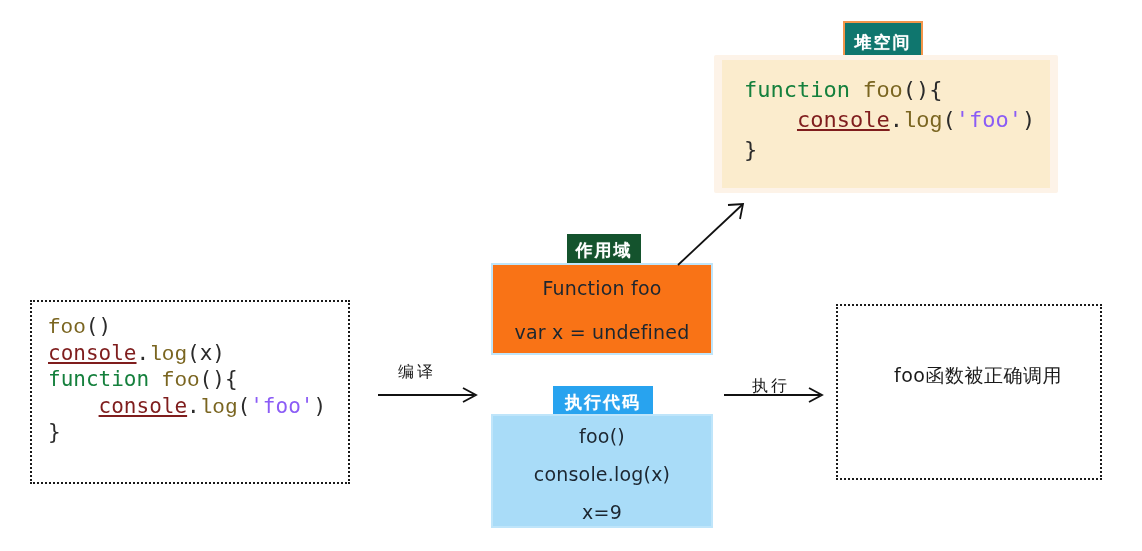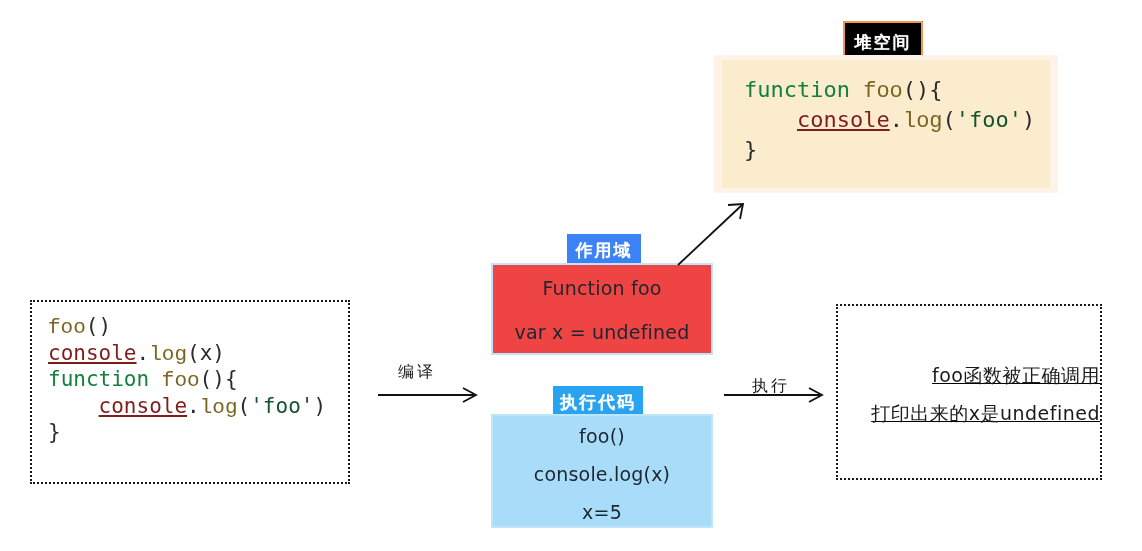--- a/index.html
+++ b/index.html
@@ -33,21 +33,21 @@
   .code-line {
     font-family: "DejaVu Sans Mono", monospace;
     font-size: 21px;
     line-height: 25.5px;
     white-space: pre;
     color: #2b2b2b;
   }
   .tok-kw   { color: #15803d; }
   .tok-fn   { color: #7a6520; font-family: Liberation Mono, monospace; }
   .tok-obj  { color: #7f1d1d; text-decoration: underline; }
-  .tok-str  { color: #14532d; }
+  .tok-str  { color: #8b5cf6; }
   .tok-num  { color: #108040; }
   .tok-pl   { color: #2b2b2b; }
 
   
   #heap-box {
     position: absolute;
     left: 714px;
     top: 55px;
     width: 344px;
     height: 138px;
@@ -76,56 +76,56 @@
     font-size: 17px;
     font-weight: bold;
     letter-spacing: 2px;
     text-shadow: 0 0 1px rgba(255,255,255,.5);
   }
   #heap-tab {
     left: 845px;
     top: 23px;
     width: 76px;
     height: 38px;
-    background: #000000;
+    background: #0f766e;
     box-shadow: 0 0 0 2px #f3954a;
   }
 
   
   #scope-box {
     position: absolute;
     left: 493px;
     top: 265px;
     width: 218px;
     height: 88px;
-    background: #ef4444;
+    background: #f97316;
     box-shadow: 0 0 0 2px #bfe5fa;
   }
   #scope-tab {
     left: 567px;
     top: 234px;
     width: 74px;
     height: 33px;
-    background: #3b82f6;
+    background: #14532d;
     font-family: Liberation Serif, serif;
   }
   
   #exec-box {
     position: absolute;
     left: 493px;
     top: 416px;
     width: 218px;
     height: 110px;
     background: #a9dcf8;
     box-shadow: 0 0 0 2px #bfe5fa;
   }
   #exec-tab {
     left: 553px;
     top: 386px;
-    width: 90px;
+    width: 100px;
     height: 33px;
     background: #28a3ef;
   }
   .blue-text {
     font-family: "DejaVu Sans", sans-serif;
     font-size: 19px;
     color: #1c2630;
     text-align: center;
     letter-spacing: .2px;
   }
@@ -137,23 +137,22 @@
     left: 836px;
     top: 304px;
     width: 266px;
     height: 176px;
     padding: 0;
   }
   #result-inner {
     position: absolute;
     left: 0; right: 0;
     top: 50px;
-    text-align: right;
+    text-align: center;
     padding-left: 18px;
-    text-decoration: underline;
   }
   .result-line {
     font-family: "DejaVu Sans", sans-serif;
     font-size: 19px;
     line-height: 38px;
     color: #1a1a1a;
     white-space: nowrap;
     letter-spacing: .5px;
   }
 
@@ -196,21 +195,21 @@
   <div class="tab-label" id="scope-tab">作用域</div>
   <div id="scope-box">
     <div class="blue-text">Function foo</div>
     <div class="blue-text">var x = undefined</div>
   </div>
 
   <div class="tab-label" id="exec-tab">执行代码</div>
   <div id="exec-box">
     <div class="blue-text">foo()</div>
     <div class="blue-text">console.log(x)</div>
-    <div class="blue-text">x=5</div>
+    <div class="blue-text">x=9</div>
   </div>
 
   <svg class="arrow-svg" style="left:670px; top:195px; width:90px; height:80px;">
     <path class="arrow-line" d="M8,70 L72,10"></path>
     <path class="arrow-head" d="M58,10 L73,9 L70,24"></path>
   </svg>
 
   <div class="tab-label" id="heap-tab">堆空间</div>
   <div id="heap-box">
     <div id="heap-inner">
@@ -222,17 +221,16 @@
 
   <div class="arrow-label" id="arrow-execute-label">执行</div>
   <svg class="arrow-svg" style="left:724px; top:385px; width:110px; height:22px;">
     <path class="arrow-line" d="M0,10 L96,10"></path>
     <path class="arrow-head" d="M85,3 L98,10 L85,17"></path>
   </svg>
 
   <div class="code-box" id="result-box">
     <div id="result-inner">
       <div class="result-line">foo函数被正确调用</div>
-      <div class="result-line">打印出来的x是undefined</div>
     </div>
   </div>
 
 </div>
 
 </body></html>

